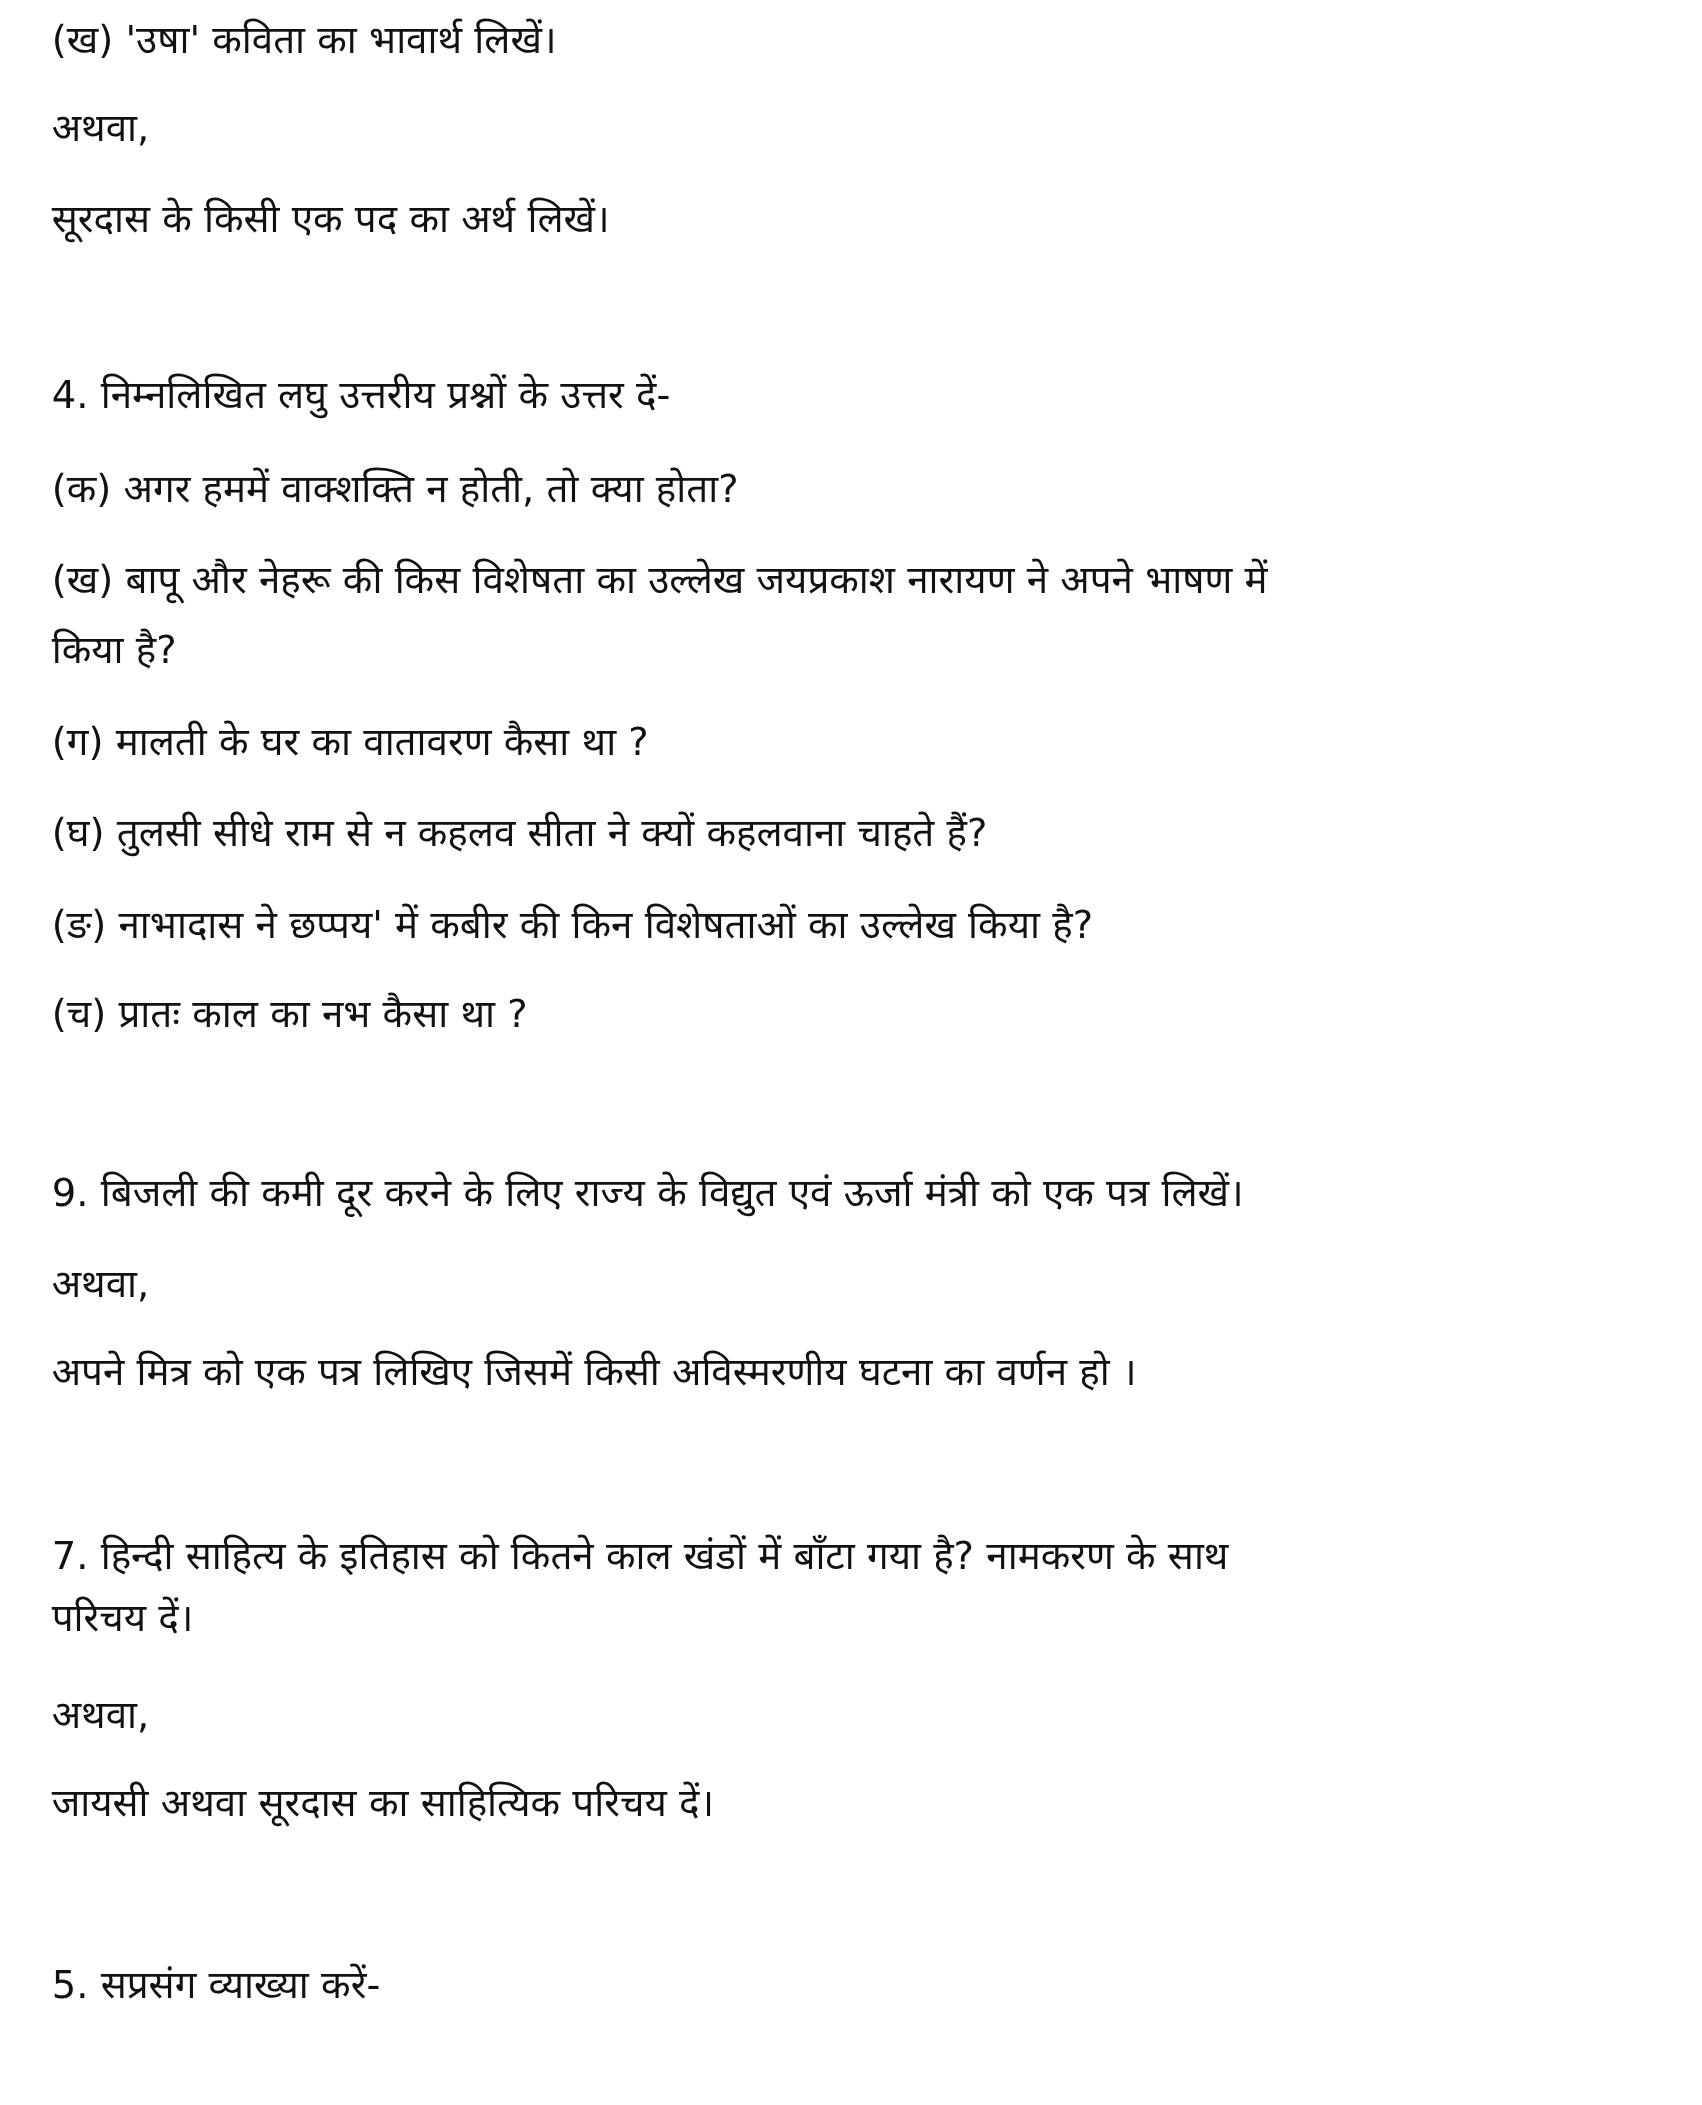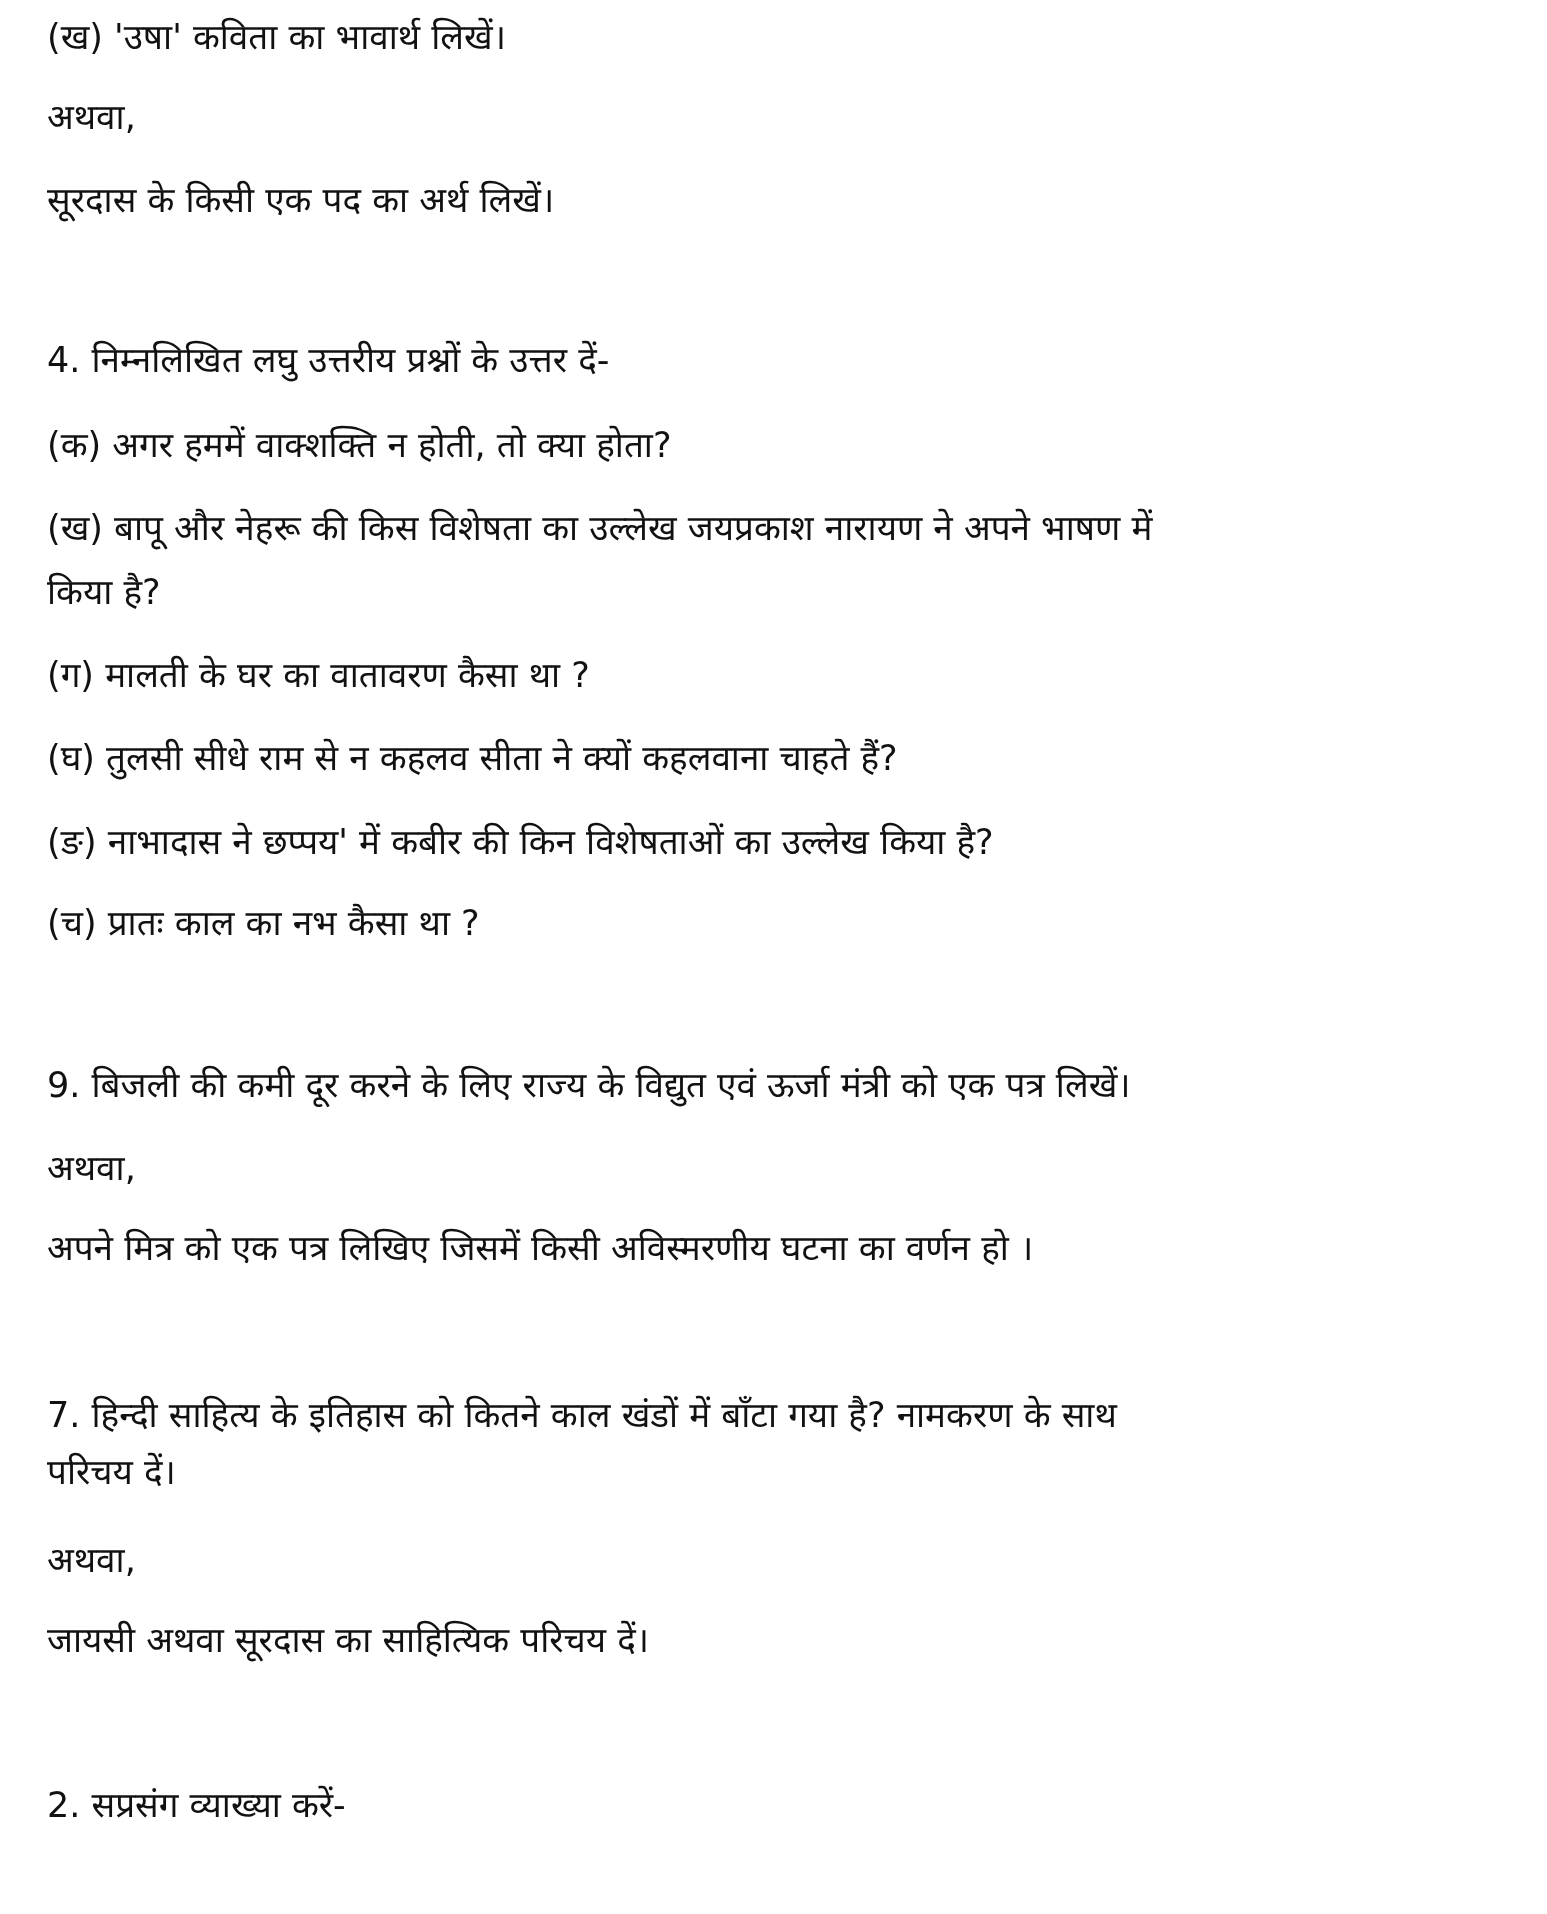--- a/index.html
+++ b/index.html
@@ -41,14 +41,14 @@
 
   <p class="line" style="top:1080px">9. बिजली की कमी दूर करने के लिए राज्य के विद्युत एवं ऊर्जा मंत्री को एक पत्र लिखें।</p>
   <p class="line" style="top:1163px">अथवा,</p>
   <p class="line" style="top:1243px">अपने मित्र को एक पत्र लिखिए जिसमें किसी अविस्मरणीय घटना का वर्णन हो ।</p>
 
   <p class="line" style="top:1410px">7. हिन्दी साहित्य के इतिहास को कितने काल खंडों में बाँटा गया है? नामकरण के साथ</p>
   <p class="line" style="top:1467px">परिचय दें।</p>
   <p class="line" style="top:1555px">अथवा,</p>
   <p class="line" style="top:1635px">जायसी अथवा सूरदास का साहित्यिक परिचय दें।</p>
 
-  <p class="line" style="top:1800px">2. सप्रसंग व्याख्या करें-</p>
+  <p class="line" style="top:1800px">5. सप्रसंग व्याख्या करें-</p>
 </div>
 
 </body></html>

